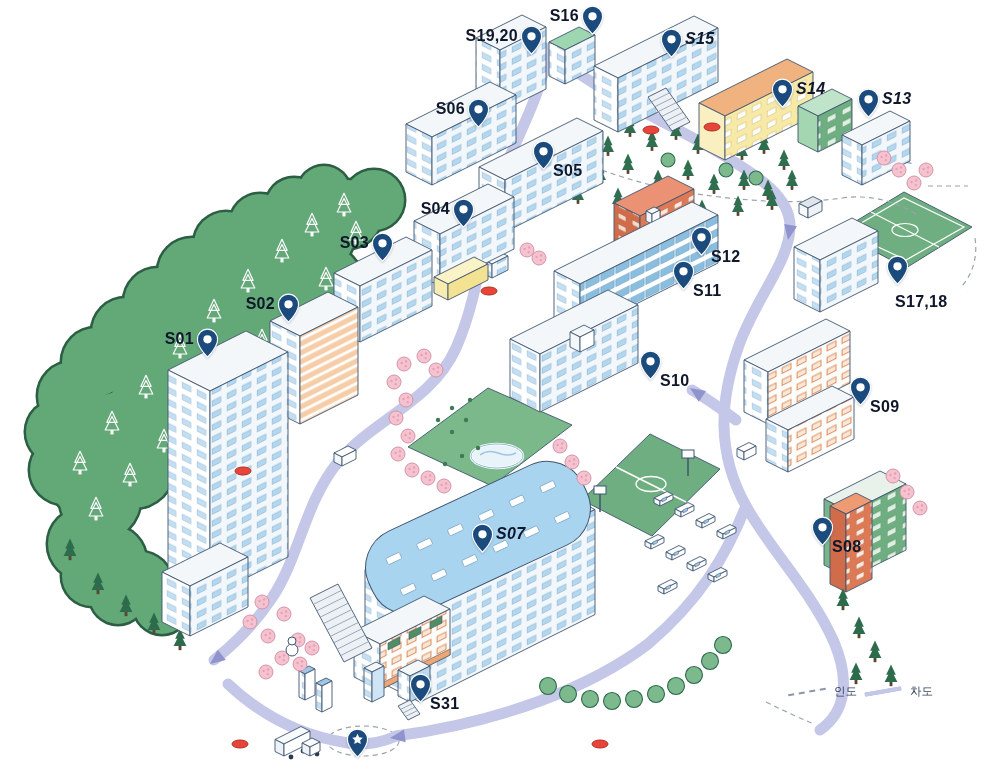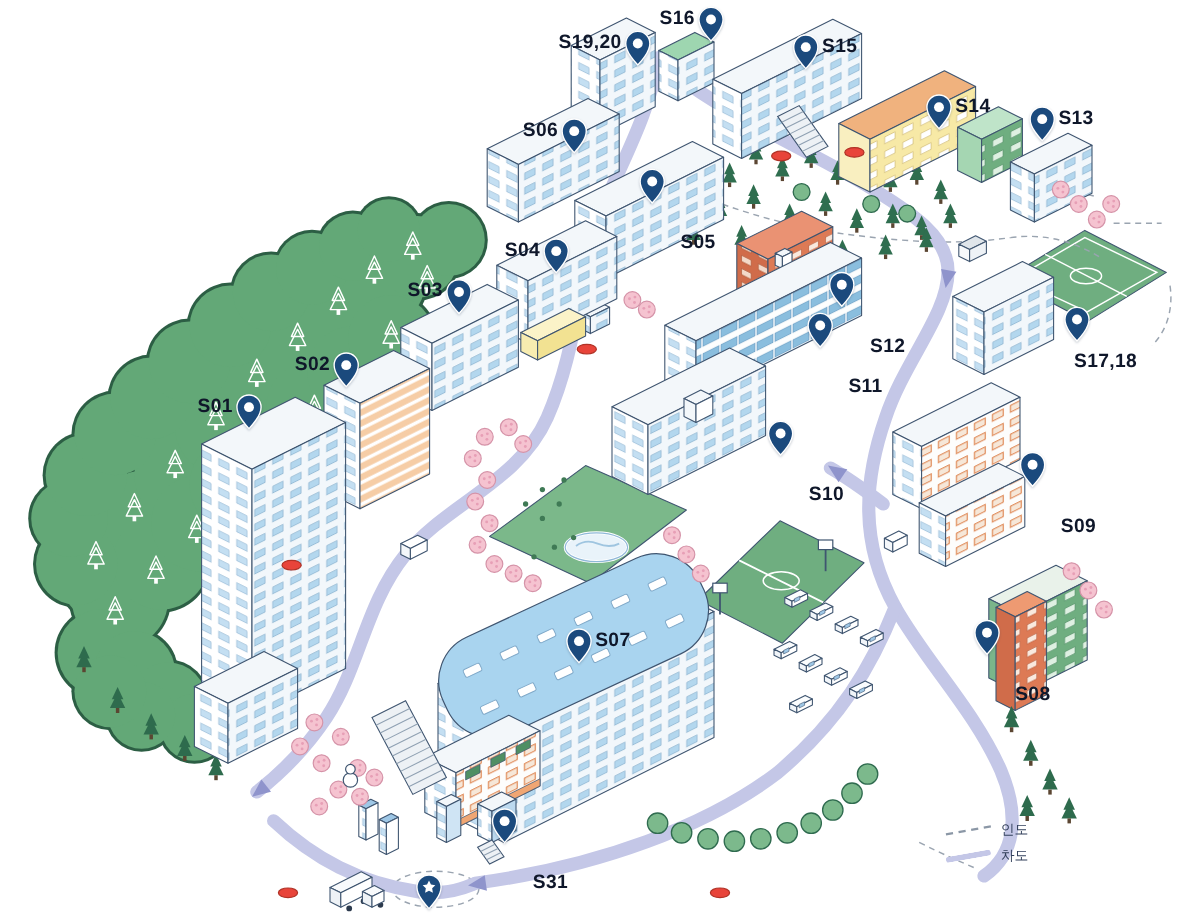--- a/index.html
+++ b/index.html
@@ -5,24 +5,24 @@
   html,body{margin:0;padding:0;background:#fff;}
   body{font-family:"Liberation Sans", sans-serif;}
   .map-root{position:relative;width:1000px;height:770px;background:#ffffff;overflow:hidden;}
   .map-root svg{position:absolute;left:0;top:0;}
   .marker-layer{position:absolute;left:0;top:0;width:1000px;height:770px;z-index:5;}
   .marker{position:absolute;width:0;height:0;}
   .pin{position:absolute;left:-11px;top:-30px;display:block;}
   .pin svg{display:block;filter:drop-shadow(0 1px 1px rgba(30,50,80,.25));}
   .lbl{position:absolute;white-space:nowrap;font-weight:bold;font-size:16px;color:#0f172a;letter-spacing:.3px;}
   .side-left .lbl{right:13px;top:-28px;}
-  .side-right .lbl{left:14px;top:-28px;}
-  .side-bottom-right .lbl{left:24px;top:-8px;margin-top:32px;}
+  .side-right .lbl{left:14px;top:-28px;font-style:italic;}
+  .side-bottom-right .lbl{left:10px;top:-8px;}
   .side-bottom .lbl{left:-2px;top:8px;}
-  .legend{position:absolute;left:788px;top:684px;display:flex;flex-direction:column;gap:7px;
+  .legend{position:absolute;left:788px;top:684px;display:flex;gap:7px;
           font-size:11.5px;color:#33415c;z-index:6;}
   .legend-row{display:flex;align-items:center;gap:8px;}
   .swatch{width:38px;height:0;display:block;transform:rotate(-10deg);}
   .swatch.dashed{border-top:2px dashed #8b97a6;}
   .swatch.solid{border-top:5px solid #c4c7e7;border-radius:3px;}
 </style>
 </head>
 <body>
 
 <div class="map-root">

